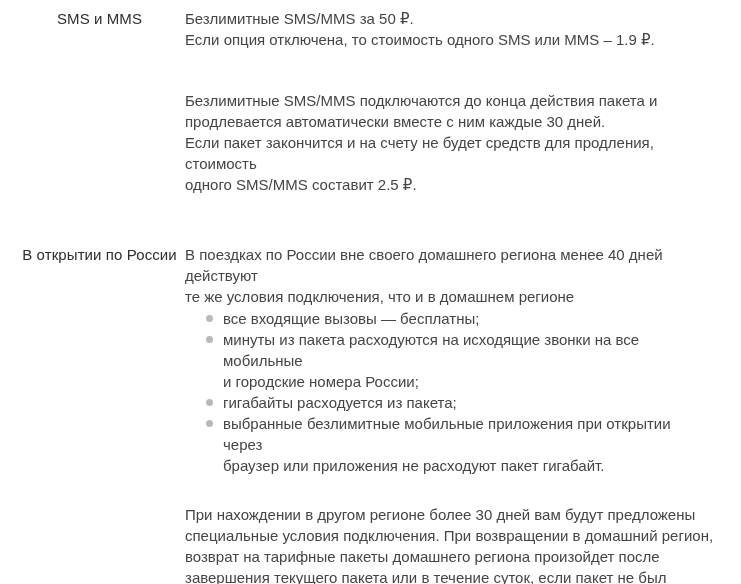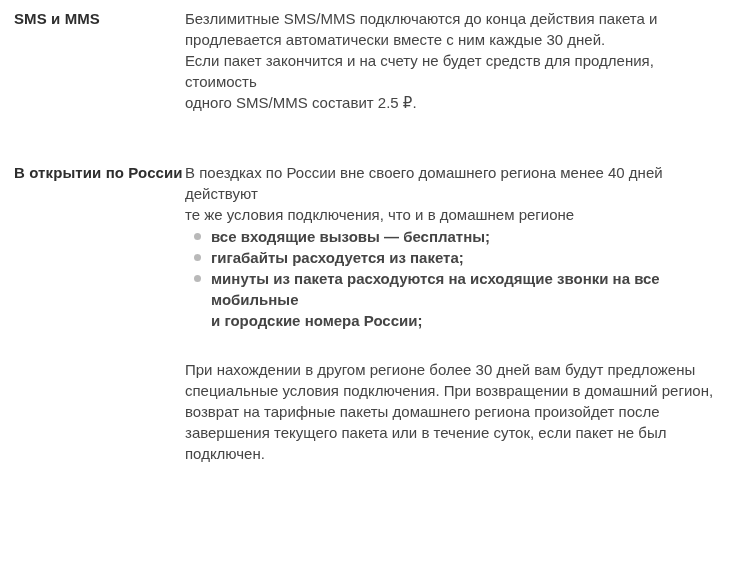--- a/index.html
+++ b/index.html
@@ -23,48 +23,48 @@
     display: flex;
     align-items: flex-start;
   }
   .section-row + .section-row {
     margin-top: 49px;
   }
   .section-label {
     flex: 0 0 171px;
     font-size: 15px;
     line-height: 21px;
-    font-weight: 700;
+    font-weight: 400;
     color: #2e2e2e;
     letter-spacing: 0.1px;
+    text-align: center;
   }
   .section-body {
     flex: 1 1 auto;
     max-width: 540px;
     font-size: 15px;
     line-height: 21px;
     color: #454545;
   }
   .para {
     margin: 0;
     white-space: pre-line;
   }
   .para + .para,
   .bullet-list + .para {
     margin-top: 28px;
   }
   .para.gap-large + .para,
   .para + .para.gap-large {
-    margin-top: 56px;
+    margin-top: 40px;
   }
   .bullet-list {
     list-style: none;
-    margin: 4px;
+    margin: 16px;
     padding: 0;
-    font-weight: bold;
   }
   .para + .bullet-list {
     margin-top: 1px;
   }
   .bullet-item {
     display: flex;
     align-items: flex-start;
   }
   .bullet-dot {
     flex: 0 0 auto;
@@ -78,44 +78,51 @@
     white-space: pre-line;
   }
 </style>
 </head>
 <body>
 
 <div class="doc" id="sections-root">
     <div class="section-row">
       <div class="section-label">SMS и MMS</div>
       <div class="section-body">
+        <p class="para">Безлимитные SMS/MMS за 50 ₽.
+Если опция отключена, то стоимость одного SMS или MMS – 1.9 ₽.</p>
         <p class="para gap-large">Безлимитные SMS/MMS подключаются до конца действия пакета и
 продлевается автоматически вместе с ним каждые 30 дней.
 Если пакет закончится и на счету не будет средств для продления, стоимость
 одного SMS/MMS составит 2.5 ₽.</p>
       </div>
     </div>
     <div class="section-row">
       <div class="section-label">В открытии по России</div>
       <div class="section-body">
         <p class="para">В поездках по России вне своего домашнего региона менее 40 дней действуют
 те же условия подключения, что и в домашнем регионе</p>
         <ul class="bullet-list">
           <li class="bullet-item">
             <span class="bullet-dot"></span>
             <span class="bullet-text">все входящие вызовы — бесплатны;</span>
           </li>
           <li class="bullet-item">
             <span class="bullet-dot"></span>
+            <span class="bullet-text">минуты из пакета расходуются на исходящие звонки на все мобильные
+и городские номера России;</span>
+          </li>
+          <li class="bullet-item">
+            <span class="bullet-dot"></span>
             <span class="bullet-text">гигабайты расходуется из пакета;</span>
           </li>
           <li class="bullet-item">
             <span class="bullet-dot"></span>
-            <span class="bullet-text">минуты из пакета расходуются на исходящие звонки на все мобильные
-и городские номера России;</span>
+            <span class="bullet-text">выбранные безлимитные мобильные приложения при открытии через
+браузер или приложения не расходуют пакет гигабайт.</span>
           </li>
         </ul>
         <p class="para">При нахождении в другом регионе более 30 дней вам будут предложены
 специальные условия подключения. При возвращении в домашний регион,
 возврат на тарифные пакеты домашнего региона произойдет после
 завершения текущего пакета или в течение суток, если пакет не был
 подключен.</p>
       </div>
     </div>
   </div>

